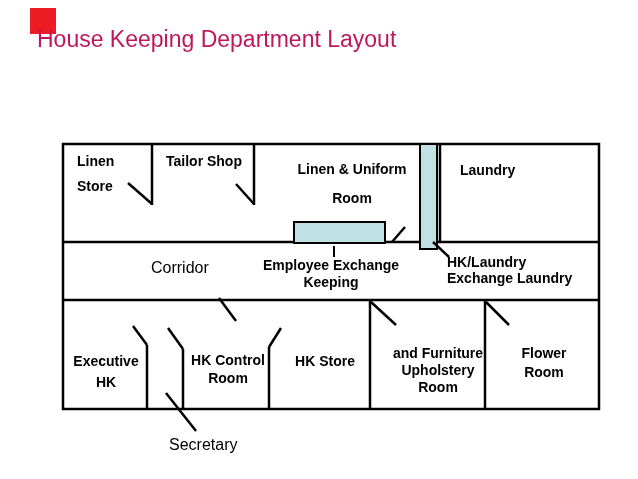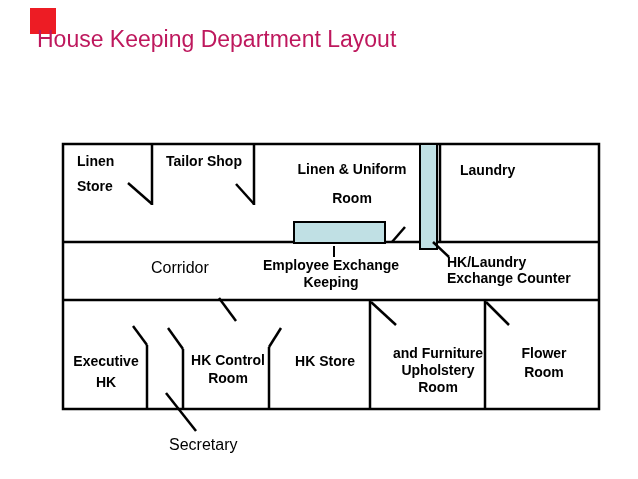--- a/index.html
+++ b/index.html
@@ -99,21 +99,21 @@
   <div class="lbl centered" id="lbl-lu2">Room</div>
   <div class="lbl" id="lbl-laundry">Laundry</div>
 
   <div class="lbl regular" id="lbl-corridor">Corridor</div>
   <div class="lbl centered" id="lbl-empexch">
     <span>Employee Exchange</span>
     <span>Keeping</span>
   </div>
   <div class="lbl" id="lbl-hklaundry">
     <span>HK/Laundry</span>
-    <span>Exchange Counter</span>
+    <span>Exchange Laundry</span>
   </div>
 
   <div class="lbl centered" id="lbl-exec">
     <span>Executive</span>
     <span>HK</span>
   </div>
   <div class="lbl centered" id="lbl-hkcontrol">
     <span>HK Control</span>
     <span>Room</span>
   </div>

